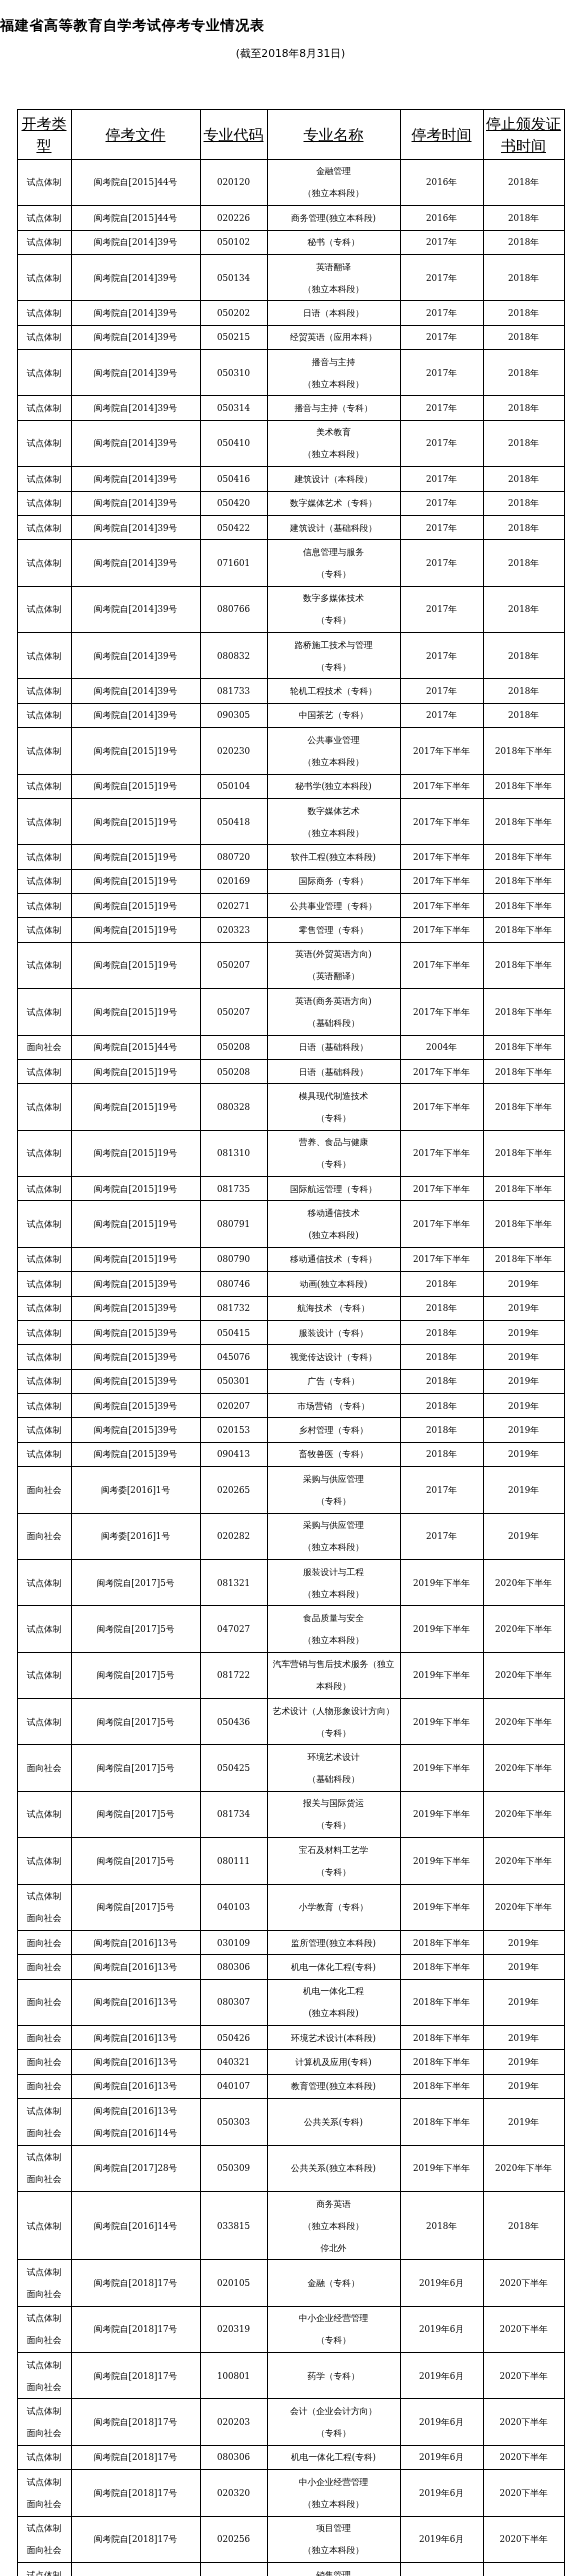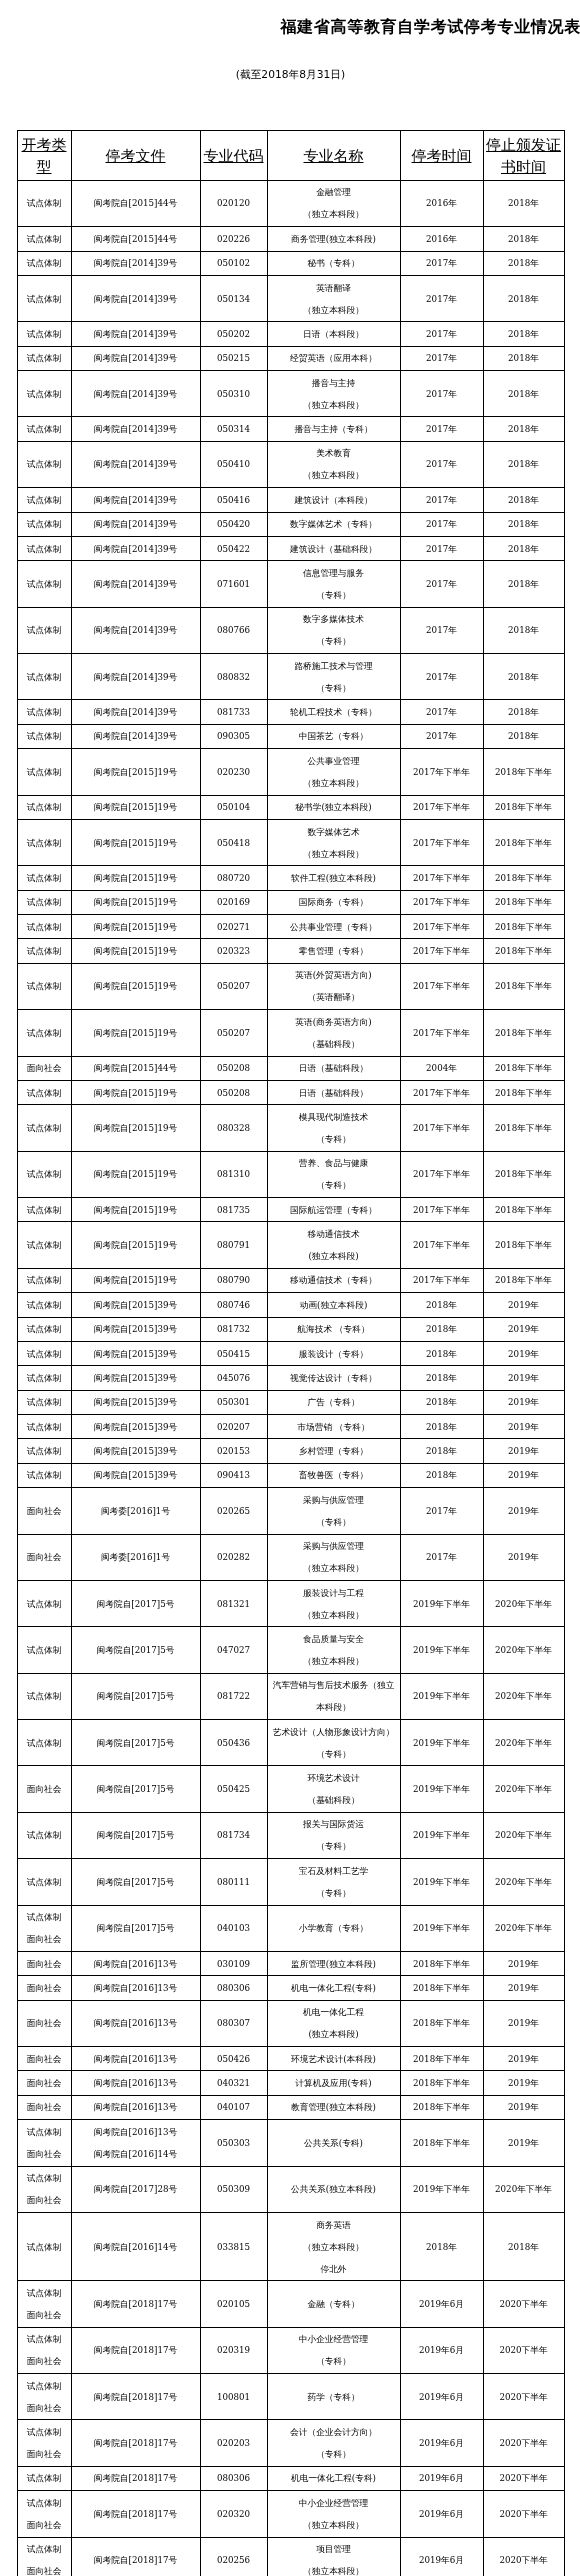--- a/index.html
+++ b/index.html
@@ -8,28 +8,28 @@
     background: #ffffff;
     color: #000000;
   }
   body {
     width: 581px;
     min-height: 2576px;
     font-family: "DejaVu Serif", serif;
   }
   .doc-title {
     margin: 17.4px 0 0 0;
-    text-align: right;
+    text-align: left;
     font-family: "DejaVu Sans", sans-serif;
     font-weight: bold;
-    font-size: 16px;
+    font-size: 14px;
     letter-spacing: 0.7px;
   }
   .doc-subtitle {
-    margin: 30px 0 0 0;
+    margin: 12px 0 0 0;
     text-align: center;
     font-family: "DejaVu Sans", sans-serif;
     font-weight: normal;
     font-size: 10.7px;
   }
   table.stop-table {
     border-collapse: collapse;
     margin: 48px auto 27px auto;
     width: 547px;
     table-layout: fixed;

